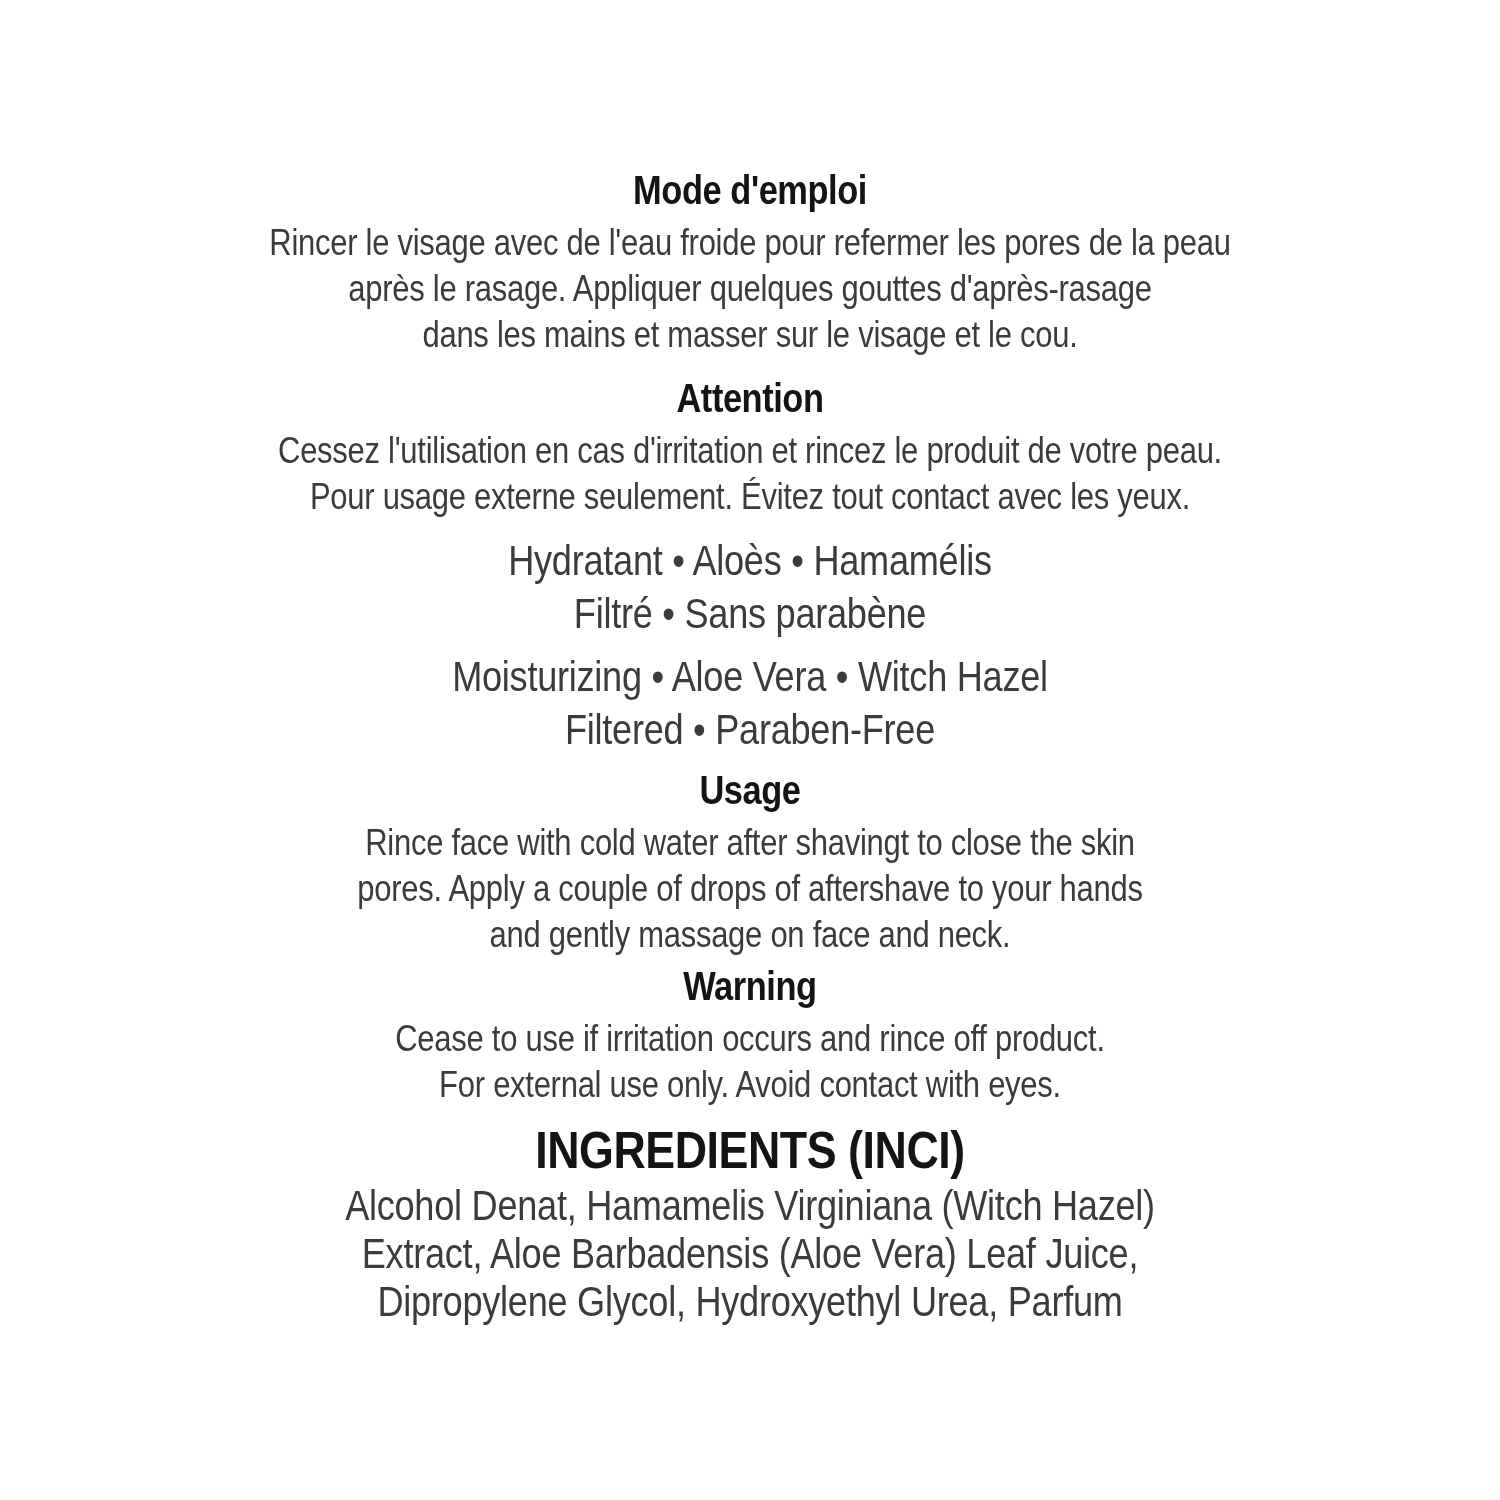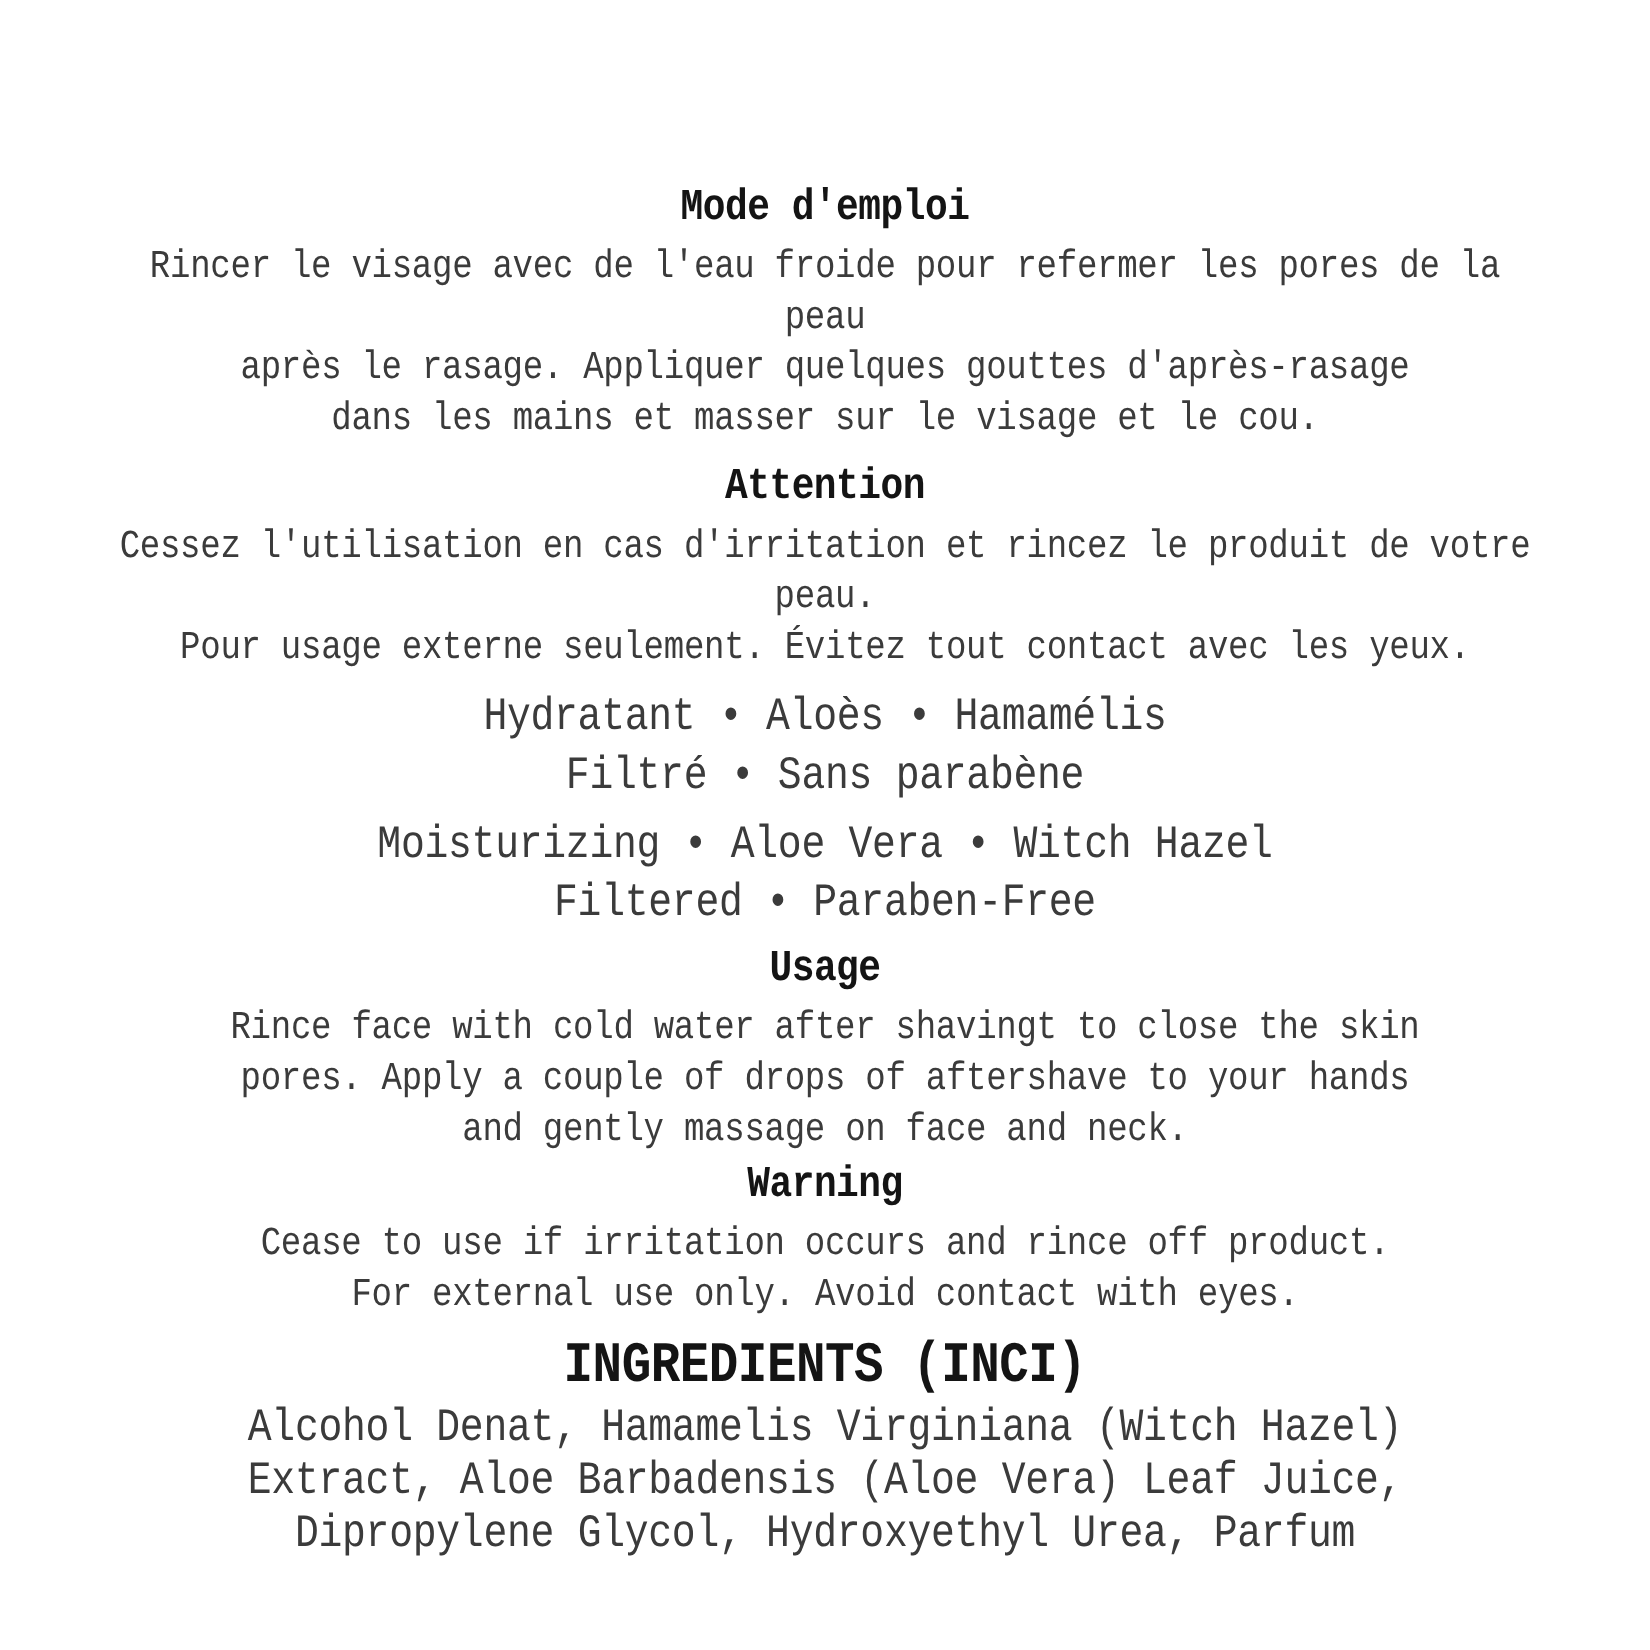--- a/index.html
+++ b/index.html
@@ -15,21 +15,20 @@
     height: 1500px;
     background: var(--bg);
     overflow: hidden;
     font-family: "Liberation Sans", sans-serif;
   }
   .canvas {
     position: relative;
     width: 1244px;
     height: 1500px;
     background: var(--bg);
-    font-family: Liberation Mono, monospace;
   }
   
   .label {
     position: absolute;
     top: 168px;
     left: 0;
     width: 1500px;
     text-align: center;
     transform: scaleX(0.86);
     transform-origin: 50% 0;

